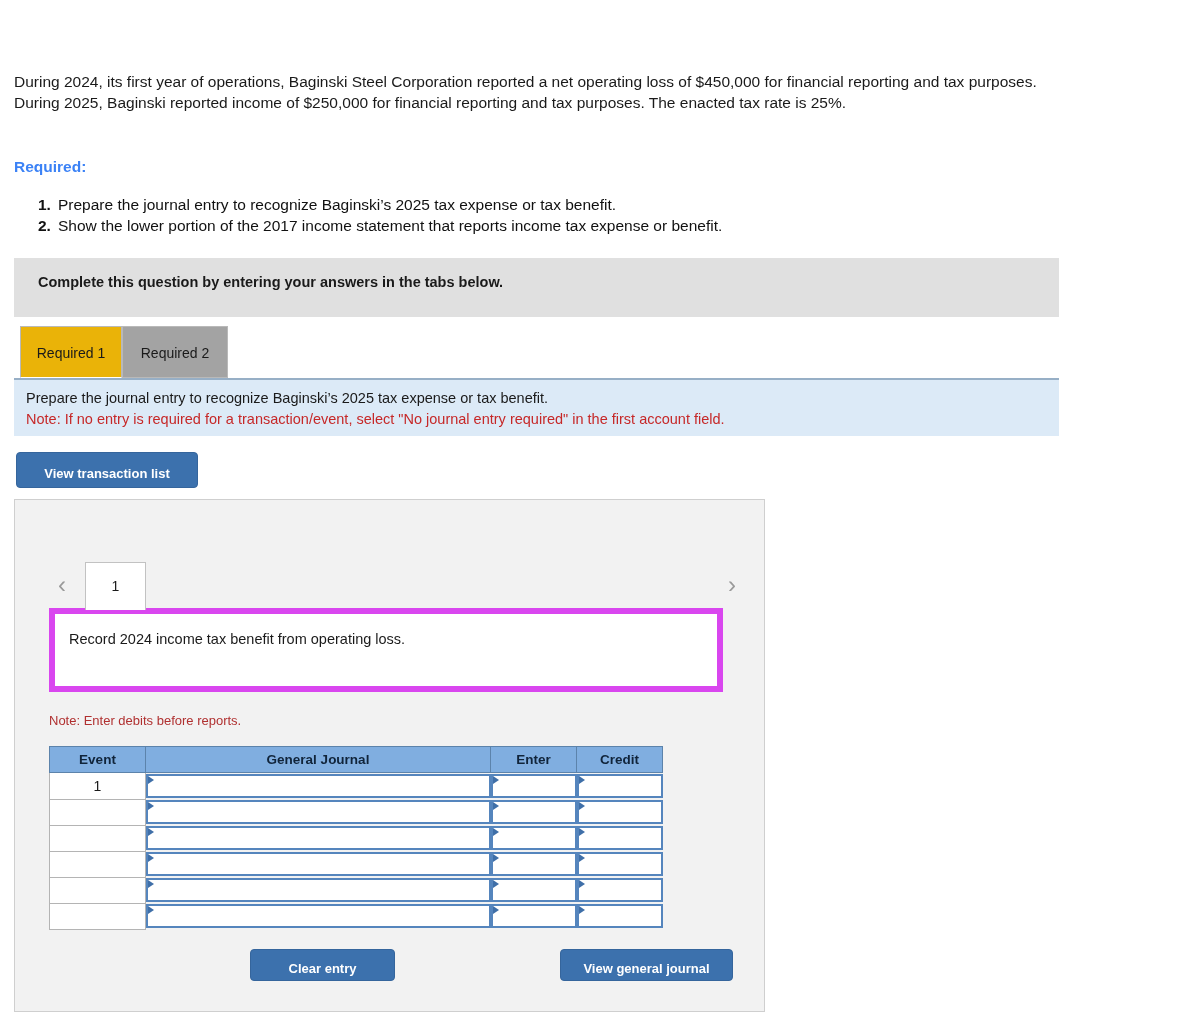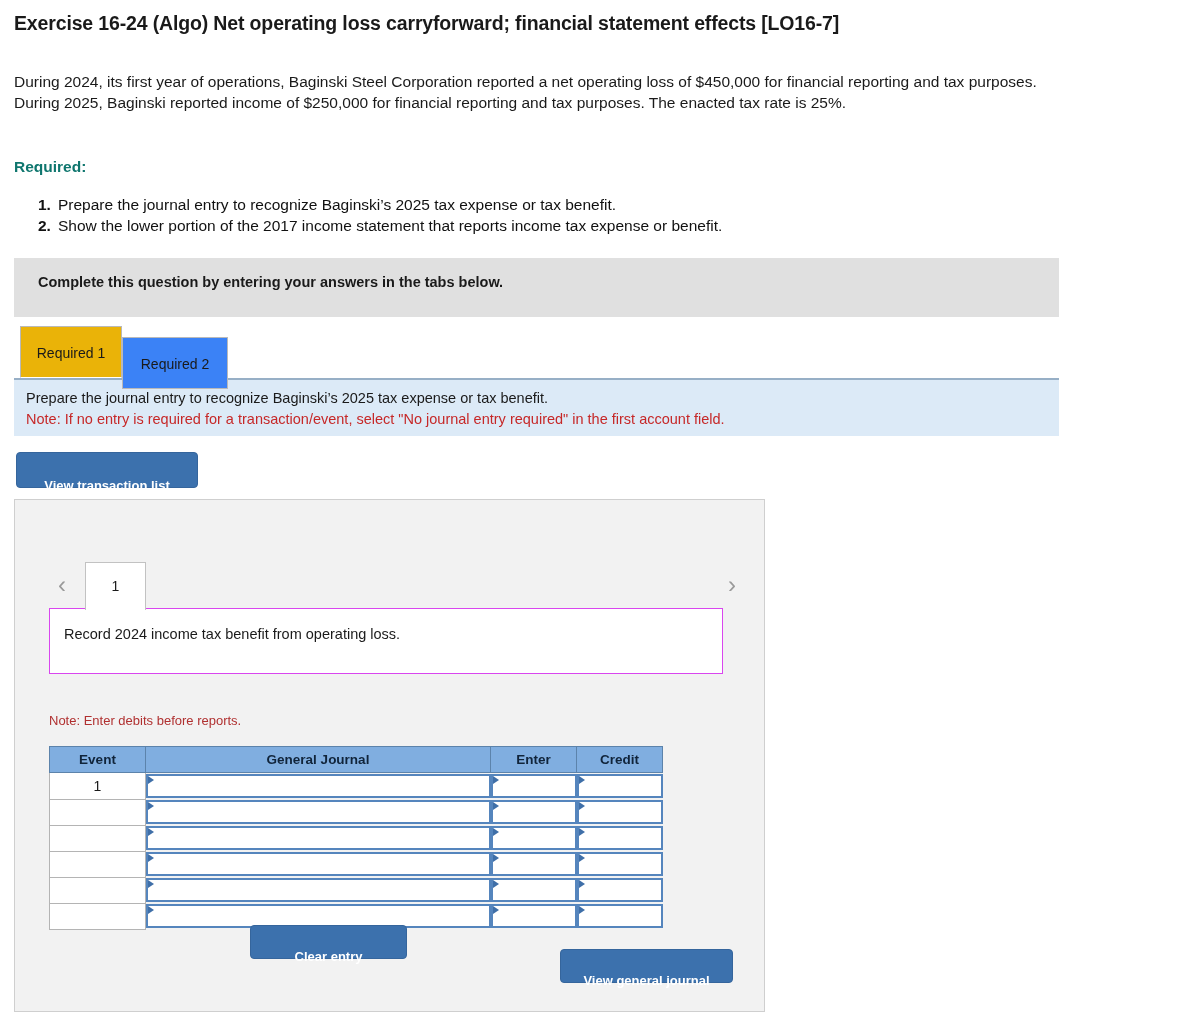--- a/index.html
+++ b/index.html
@@ -43,21 +43,21 @@
     line-height: 20.5px;
     color: #1a1a1a;
   }
 
   .required-label {
     position: absolute;
     left: 14px;
     top: 158px;
     font-size: 15.5px;
     font-weight: bold;
-    color: #0f766e;
+    color: #3b82f6;
   }
 
   .required-list {
     position: absolute;
     left: 38px;
     top: 195px;
     width: 1020px;
     font-size: 15.5px;
     line-height: 20.5px;
   }
@@ -107,23 +107,22 @@
     text-align: center;
     line-height: 52px;
     cursor: pointer;
   }
   .tab.active {
     background: #eab308;
     border-bottom-color: #ffffff;
     z-index: 3;
   }
   .tab.inactive {
-    background: #3b82f6;
+    background: #a3a3a3;
     z-index: 2;
-    margin-top: 11px;
   }
   .tab-0 { left: 0px; width: 102px; }
   .tab-1 { left: 102px; width: 106px; }
 
   
   .req-panel {
     position: absolute;
     left: 14px;
     top: 378px;
     width: 1045px;
@@ -153,21 +152,21 @@
     background: #3c71ad;
     border: 1px solid #35statement;
     border: 1px solid #35659c;
     border-radius: 4px;
     color: #ffffff;
     font-size: 13px;
     font-weight: bold;
     font-family: "Liberation Sans", sans-serif;
     text-align: center;
     cursor: pointer;
-    padding: 16px;
+    padding: 4px;
   }
 
   .view-transaction-btn {
     position: absolute;
     left: 16px;
     top: 452px;
     width: 182px;
     height: 36px;
     line-height: 34px;
   }
@@ -233,24 +232,24 @@
     cursor: pointer;
     z-index: 3;
   }
 
   
   .ws-desc-box {
     position: absolute;
     left: 34px;
     top: 108px;
     width: 674px;
-    height: 66px;
+    height: 84px;
     box-sizing: border-box;
     background: #ffffff;
-    border: 1px solid #d946ef;
+    border: 6px solid #d946ef;
   }
   .ws-desc-text {
     position: absolute;
     left: 14px;
     top: 17px;
     font-size: 14.5px;
     color: #1a1a1a;
   }
 
   .ws-note {
@@ -327,29 +326,28 @@
     border-bottom: 4px solid transparent;
   }
 
   
   .ws-btn {
     position: absolute;
     height: 32px;
     line-height: 30px;
   }
   .record-entry-btn     { left: 34px;  top: 449px; width: 157px; }
-  .clear-entry-btn      { left: 235px; top: 425px; width: 157px; }
+  .clear-entry-btn      { left: 235px; top: 449px; width: 145px; }
   .view-gen-journal-btn { left: 545px; top: 449px; width: 173px; }
 </style>
 </head>
 <body>
 
 <div class="page">
 
-  <div class="exercise-title">Exercise 16-24 (Algo) Net operating loss carryforward; financial statement effects [LO16-7]</div>
 
   <div class="problem-text">During 2024, its first year of operations, Baginski Steel Corporation reported a net operating loss of $450,000 for financial reporting and tax purposes. During 2025, Baginski reported income of $250,000 for financial reporting and tax purposes. The enacted tax rate is 25%.</div>
 
   <div class="required-label">Required:</div>
 
   <div class="required-list">
     <span class="req-item">
       <span class="req-num">1.</span><span>Prepare the journal entry to recognize Baginski’s 2025 tax expense or tax benefit.</span>
     </span>
     <span class="req-item">

